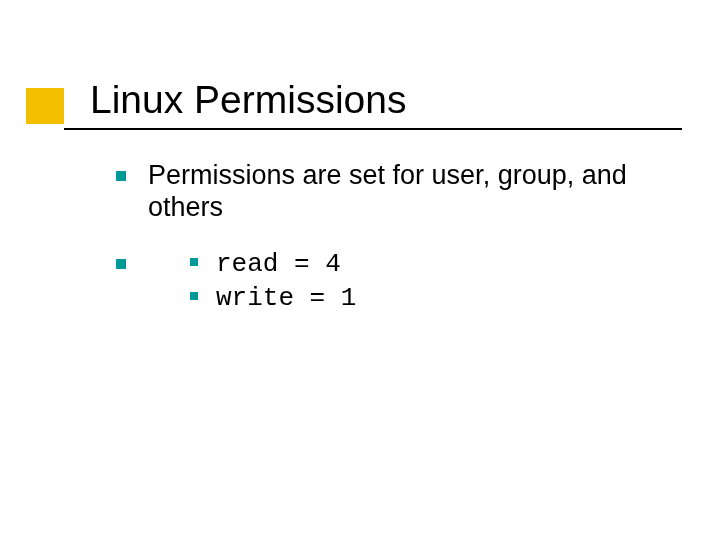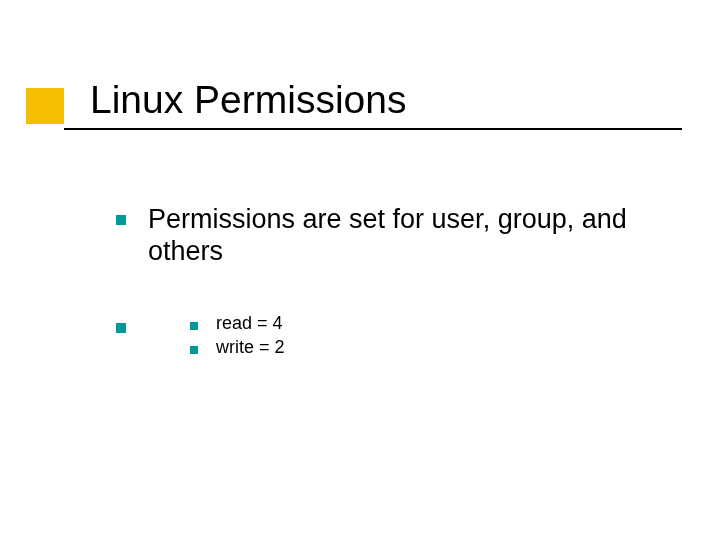--- a/index.html
+++ b/index.html
@@ -54,41 +54,41 @@
     margin: 0;
     padding: 0;
     list-style: none;
   }
   .level1 > li {
     position: relative;
     font-size: 27px;
     line-height: 1.18;
     padding-left: 38px;
     margin-bottom: 4px;
-    margin-top: 44px;
   }
   .level1 > li::before {
     content: "";
     position: absolute;
     left: 6px;
     top: 11px;
     width: 10px;
     height: 10px;
     background: #009999;
   }
   .level2 {
     margin-top: 24px;
     margin-left: 40px;
   }
   .level2 > li {
     position: relative;
-    font-size: 18px;
+    font-size: 26px;
     line-height: 1.25;
     padding-left: 28px;
     margin-bottom: 2px;
+    font-family: Liberation Mono, monospace;
   }
   .level2 > li::before {
     content: "";
     position: absolute;
     left: 2px;
     top: 10px;
     width: 8px;
     height: 8px;
     background: #009999;
   }
@@ -100,18 +100,18 @@
   <div class="accent-block"></div>
   <div class="title">Linux Permissions</div>
   <div class="title-divider"></div>
 
   <div class="content">
     <ul class="level1">
       <li>Permissions are set for user, group, and others</li>
       <li>
         <ul class="level2">
           <li>read = 4</li>
-          <li>write = 2</li>
+          <li>write = 1</li>
         </ul>
       </li>
     </ul>
   </div>
 </div>
 
 </body></html>

